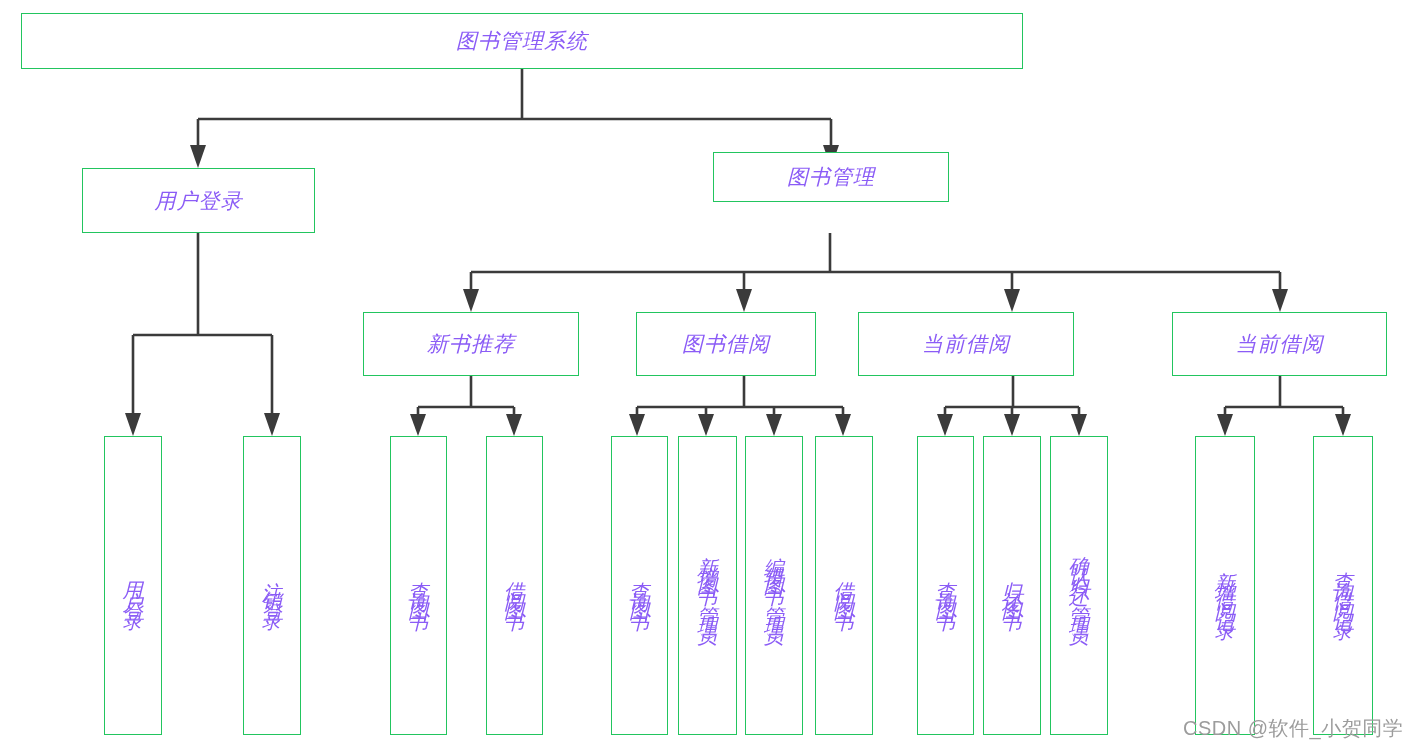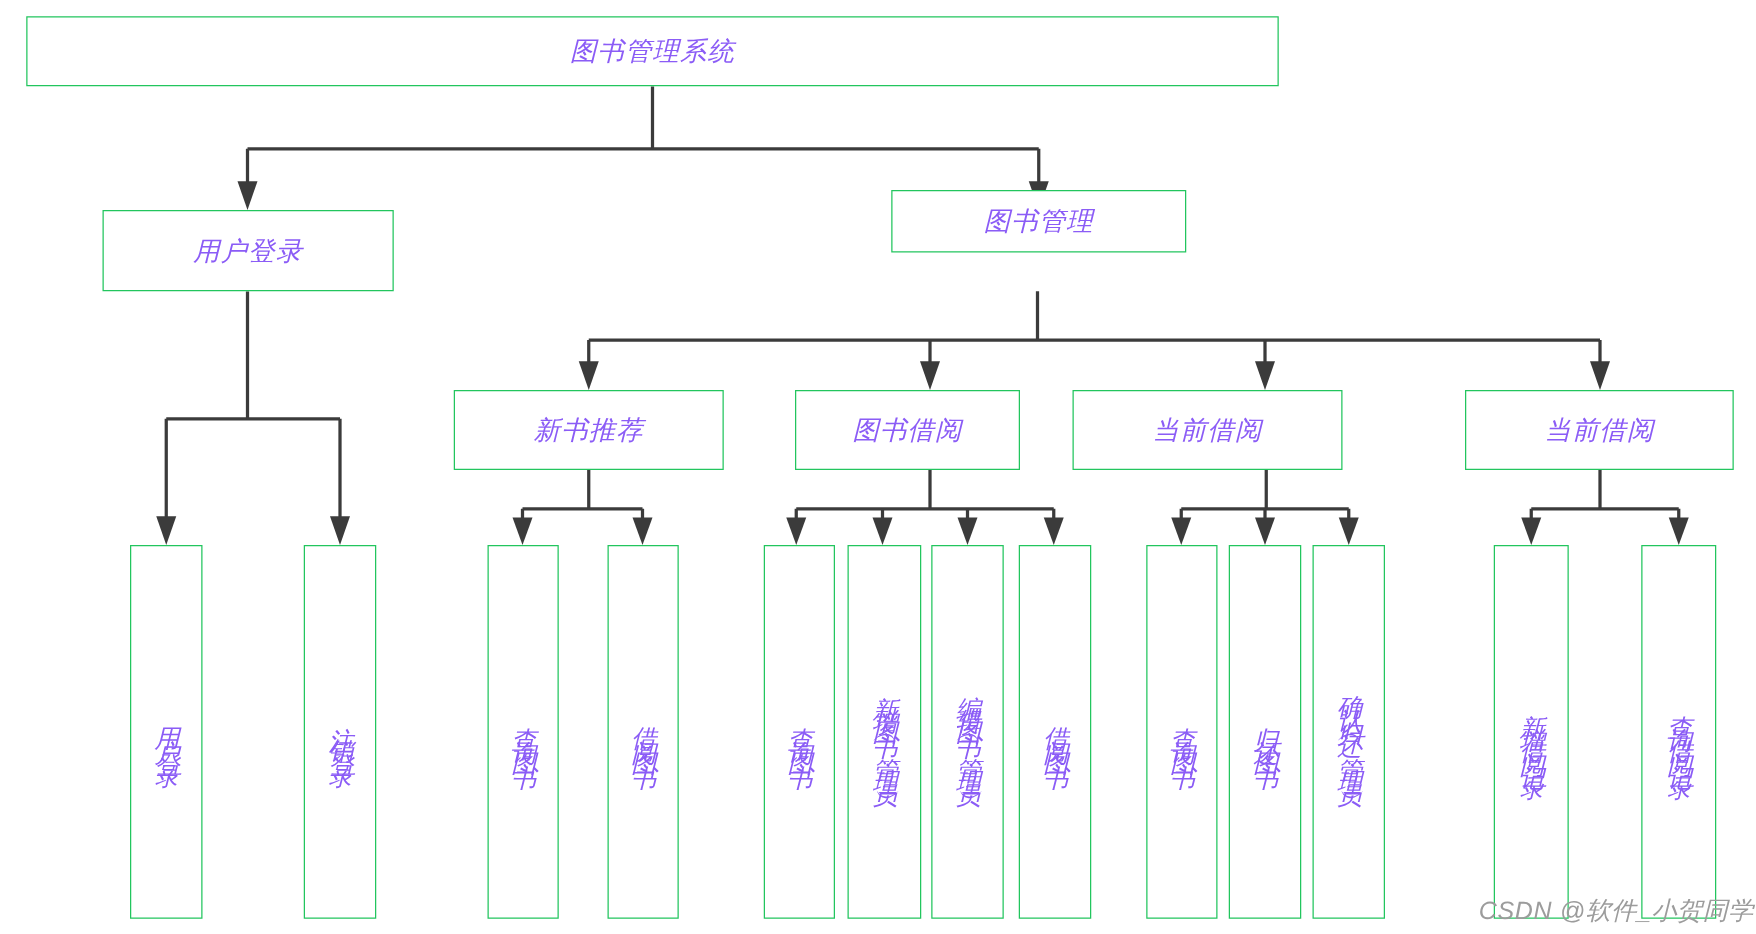--- a/index.html
+++ b/index.html
@@ -10,21 +10,21 @@
     position:absolute;box-sizing:border-box;background:#ffffff;
     border:1px solid #22c55e;display:flex;align-items:center;justify-content:center;
     color:#8b5cf6;font-size:21px;letter-spacing:1px;z-index:2;font-style:italic;
   }
   .box.v span{
     writing-mode:vertical-rl;text-orientation:mixed;
     font-size:20px;letter-spacing:10px;line-height:1;
   }
   .watermark{
     position:absolute;left:1183px;top:715px;z-index:3;
-    color:#9c9c9c;font-size:20px;letter-spacing:0.5px;white-space:nowrap;font-style:italic;
+    color:#9c9c9c;font-size:20px;letter-spacing:0.5px;white-space:nowrap;
   }
 </style>
 </head>
 <body>
 
 <div id="stage">
 
   <svg id="connectors" width="1405" height="747" viewBox="0 0 1405 747">
     <g stroke="#3b3b3b" stroke-width="2.6" fill="none">
 

